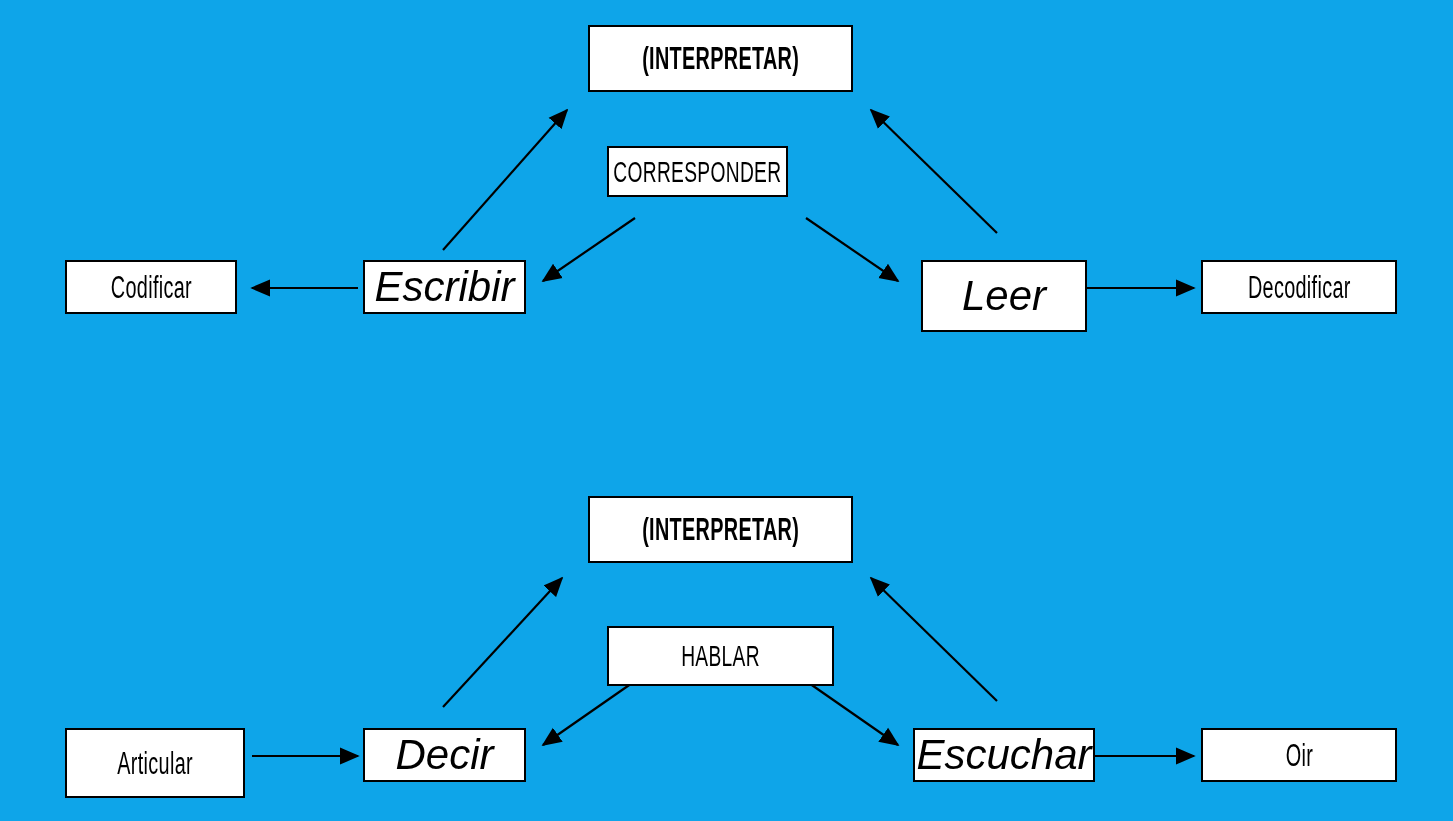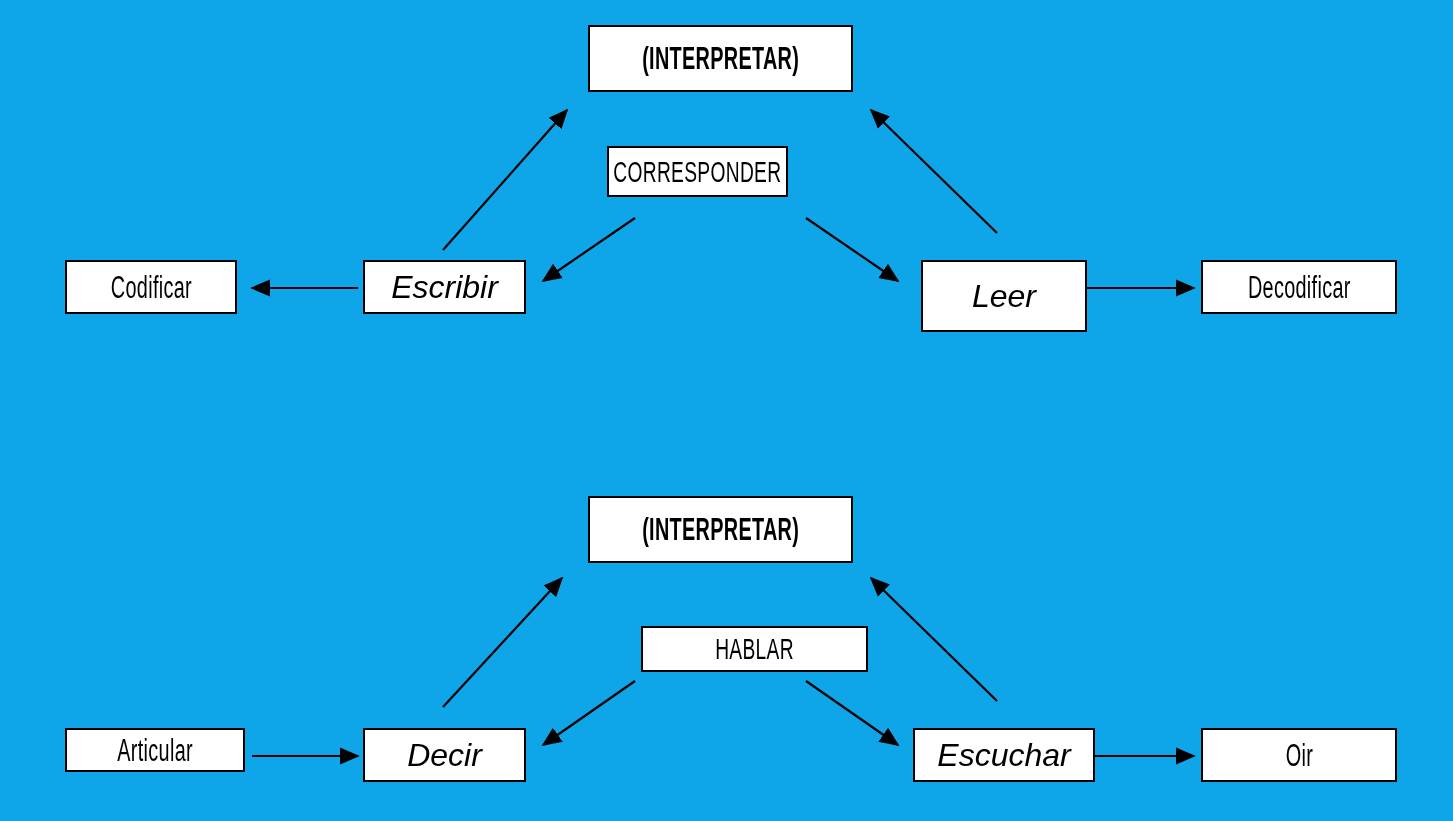--- a/index.html
+++ b/index.html
@@ -42,21 +42,21 @@
   
   .node .lbl-italic {
     font-family: "Liberation Sans", sans-serif;
     font-style: italic;
     font-weight: 400;
     letter-spacing: 0px;
   }
   .size-interpretar .lbl-condensed { font-size: 31px; }
   .size-mid .lbl-condensed        { font-size: 30px; }
   .size-plain .lbl-condensed      { font-size: 31px; }
-  .size-italic .lbl-italic        { font-size: 32px; }
+  .size-italic .lbl-italic        { font-size: 42px; }
 
   svg.arrows {
     position: absolute;
     left: 0;
     top: 0;
     width: 1453px;
     height: 821px;
     pointer-events: none;
   }
   svg.arrows line { stroke: #000000; stroke-width: 2.2; }
@@ -101,24 +101,24 @@
       </div>
       <div class="node size-italic" style="left: 913px; top: 260px; width: 166px; height: 72px; margin-left: 8px;">
         <span class="lbl-italic">Leer</span>
       </div>
       <div class="node size-plain" style="left: 1201px; top: 260px; width: 196px; height: 54px;">
         <span class="lbl-condensed">Decodificar</span>
       </div>
       <div class="node bold size-interpretar" style="left: 588px; top: 496px; width: 265px; height: 67px;">
         <span class="lbl-condensed">(INTERPRETAR)</span>
       </div>
-      <div class="node size-mid" style="left: 641px; top: 626px; width: 227px; height: 46px;">
+      <div class="node size-mid" style="left: 607px; top: 626px; width: 227px; height: 60px;">
         <span class="lbl-condensed">HABLAR</span>
       </div>
-      <div class="node size-plain" style="left: 65px; top: 728px; width: 180px; height: 44px;">
+      <div class="node size-plain" style="left: 65px; top: 728px; width: 180px; height: 70px;">
         <span class="lbl-condensed">Articular</span>
       </div>
       <div class="node size-italic" style="left: 363px; top: 728px; width: 163px; height: 54px; text-align: right;">
         <span class="lbl-italic">Decir</span>
       </div>
       <div class="node size-italic" style="left: 913px; top: 728px; width: 182px; height: 54px;">
         <span class="lbl-italic">Escuchar</span>
       </div>
       <div class="node size-plain" style="left: 1201px; top: 728px; width: 196px; height: 54px;">
         <span class="lbl-condensed">Oir</span>

